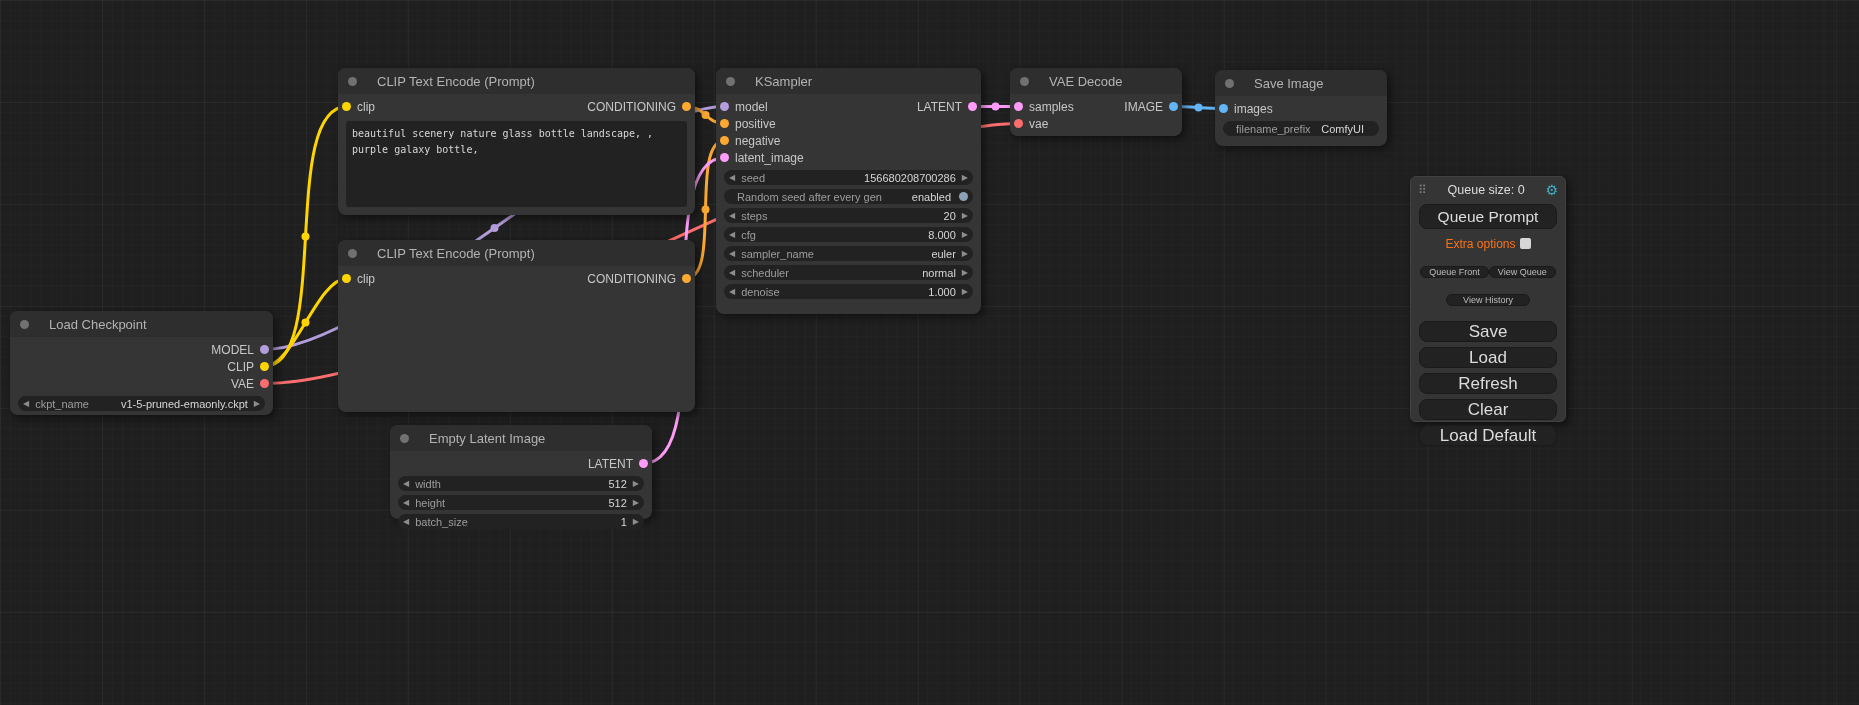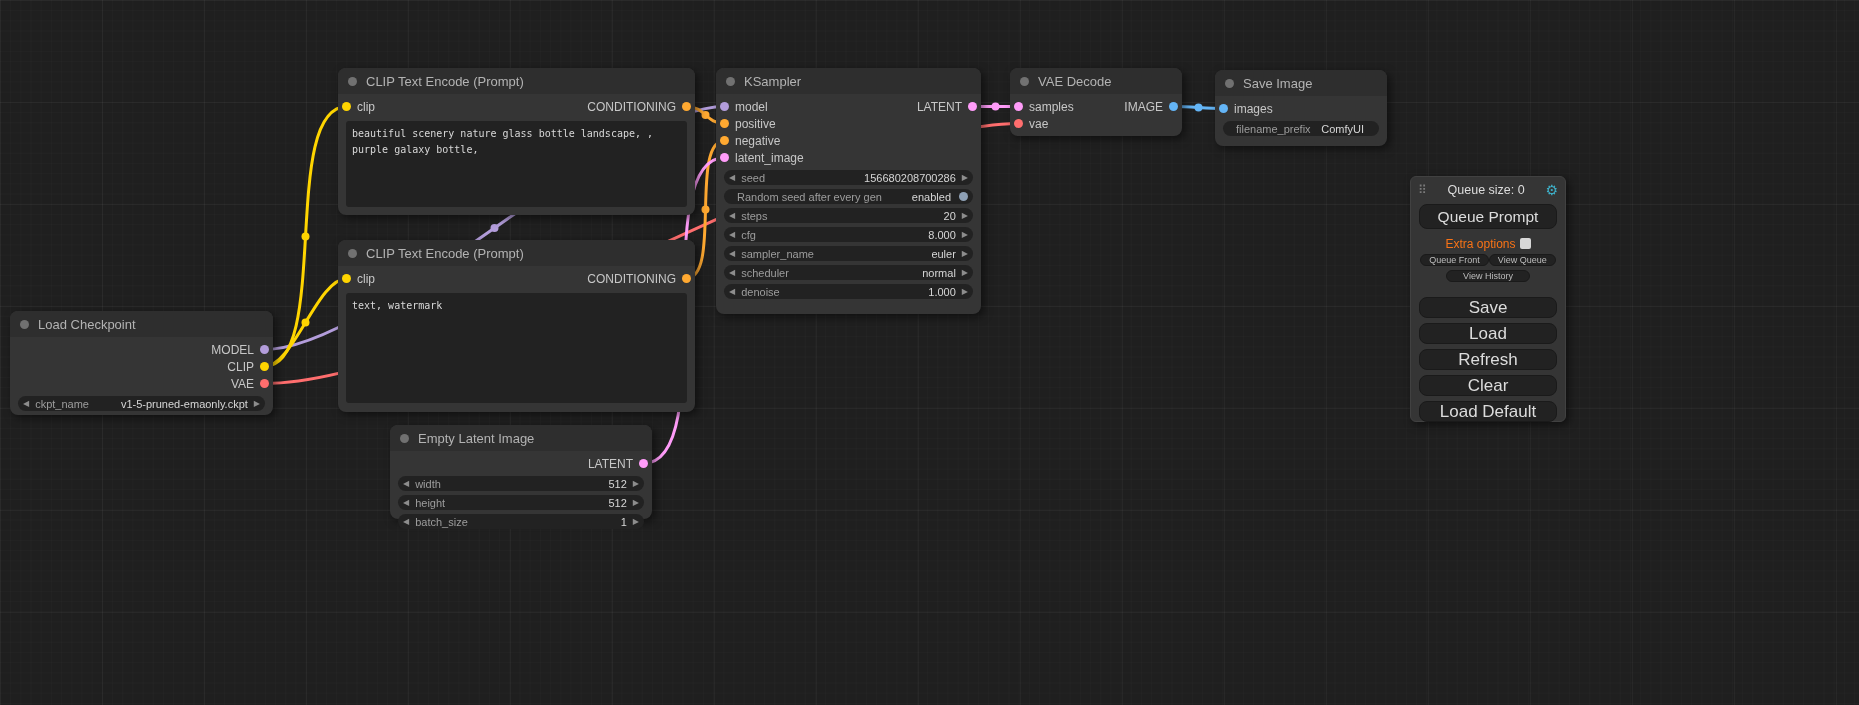--- a/index.html
+++ b/index.html
@@ -16,21 +16,21 @@
   svg.wires{position:absolute;left:0;top:0;z-index:1;pointer-events:none;}
   svg.wires path{fill:none;stroke-width:3;stroke-linecap:round;}
   .w-model{stroke:var(--model);} .w-clip{stroke:var(--clip);} .w-vae{stroke:var(--vae);}
   .w-cond{stroke:var(--conditioning);} .w-latent{stroke:var(--latent);} .w-image{stroke:var(--image);}
   .f-model{fill:var(--model);} .f-clip{fill:var(--clip);} .f-vae{fill:var(--vae);}
   .f-cond{fill:var(--conditioning);} .f-latent{fill:var(--latent);} .f-image{fill:var(--image);}
   
   .node{position:absolute;z-index:2;background:#353535;border-radius:8px;
     box-shadow:3px 3px 9px rgba(0,0,0,.5);}
   .ntitle{height:26px;background:#2e2e2e;border-radius:8px 8px 0 0;display:flex;align-items:center;
-    gap:9px;padding:0 10px;}
+    gap:20px;padding:0 10px;}
   .tdot{width:9px;height:9px;border-radius:50%;background:#717171;flex:none;}
   .ttext{font-size:13px;color:#b3b3b3;white-space:nowrap;}
   .nbody{padding-top:4px;}
   .slot{height:17px;display:flex;align-items:center;gap:6px;font-size:12px;color:#c7c7c7;}
   .slot.in{padding-left:4px;}
   .slot.out{justify-content:flex-end;padding-right:4px;}
   .sdot{width:9px;height:9px;border-radius:50%;flex:none;}
   .bg-model{background:var(--model);} .bg-clip{background:var(--clip);} .bg-vae{background:var(--vae);}
   .bg-cond{background:var(--conditioning);} .bg-latent{background:var(--latent);} .bg-image{background:var(--image);}
   .slots{position:relative;}
@@ -52,21 +52,21 @@
   .qdrag{color:#7a7a7a;font-size:12px;cursor:grab;}
   .qsize{flex:1;text-align:center;color:#dcdcdc;font-size:12.5px;}
   .qgear{color:var(--accent);font-size:14px;line-height:1;cursor:pointer;}
   button{font-family:"Liberation Sans",sans-serif;cursor:pointer;}
   .qbig{display:block;width:138px;margin:5px auto 0;height:21px;background:#222;color:#dcdcdc;
     border:1px solid #1a1a1a;border-radius:8px;font-size:17px;line-height:1;padding:0;}
   .qprompt{height:25px;font-size:15.5px;margin-top:4px;}
   .qextra{display:flex;justify-content:center;align-items:center;gap:4px;color:#f97316;
     font-size:12px;margin-top:8px;height:13px;}
   .qcheck{width:11px;height:11px;background:#d7d7d7;border-radius:2px;display:inline-block;}
-  .qrow{display:flex;justify-content:center;margin-top:4px;}
+  .qrow{display:flex;justify-content:center;margin-top:16px;}
   .qsmall{height:12px;font-size:9px;line-height:1;padding:0 8px;border-radius:6px;background:#222;
     color:#bdbdbd;border:1px solid #1a1a1a;display:flex;align-items:center;}
   .qgap{height:10px;}
 </style>
 </head>
 <body>
 
 <div class="canvas">
 
   <svg class="wires" width="1859" height="705">
@@ -150,21 +150,20 @@
           <span class="sdot bg-clip"></span>
           <span>clip</span>
         </div>
         <div class="outcol" style="width:200px;">
           <div class="slot out">
             <span>CONDITIONING</span>
             <span class="sdot bg-cond"></span>
           </div>
         </div>
       </div>
-      <textarea class="prompt" style="height: 110px;" spellcheck="false">text, watermark</textarea>
     </div>
   </div>
 
   <div class="node" style="left:390px;top:425px;width:262px;height:94px;">
     <div class="ntitle">
       <span class="tdot"></span>
       <span class="ttext">Empty Latent Image</span>
     </div>
     <div class="nbody">
       <div class="slot out">

